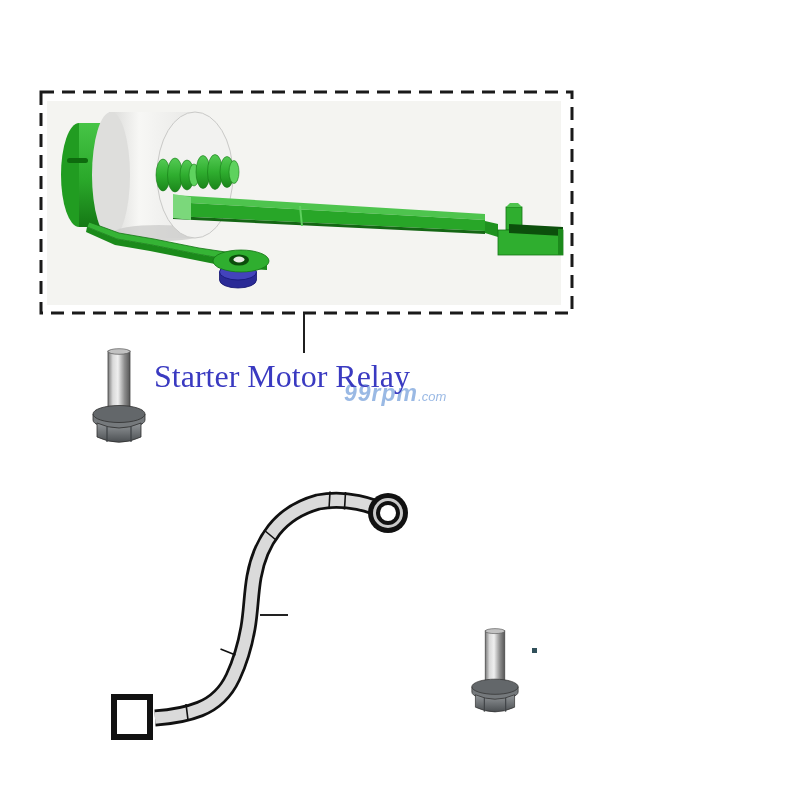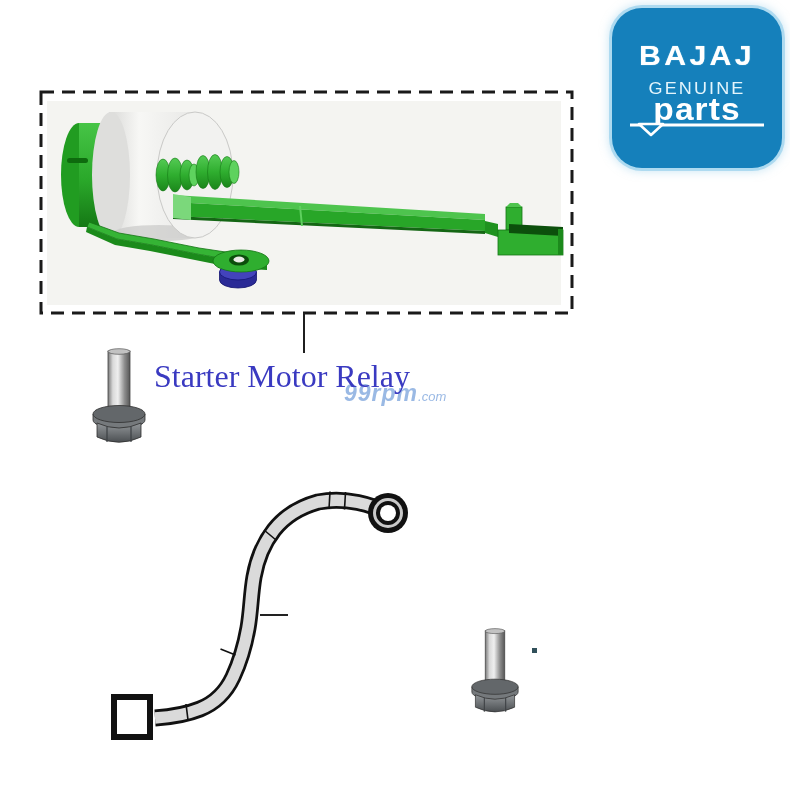--- a/index.html
+++ b/index.html
@@ -79,29 +79,20 @@
         <ellipse cx="28" cy="3.5" rx="11" ry="2.8" fill="#c2c2c2" stroke="#555" stroke-width="0.7"></ellipse>
         <path d="M2,66 L2,72 A26,8.5 0 0 0 54,72 L54,66" fill="#75797c" stroke="#2e2e2e" stroke-width="0.8"></path>
         <ellipse cx="28" cy="66" rx="26" ry="8.5" fill="#63676a" stroke="#2e2e2e" stroke-width="0.8"></ellipse>
         <path d="M6,75 L6,89 Q28,99.5 50,89 L50,75 Q28,85 6,75 Z" fill="url(#hexG)" stroke="#2e2e2e" stroke-width="0.8"></path>
         <path d="M16,78.5 L16,94" stroke="#3c4043" stroke-width="1.2"></path>
         <path d="M40,78.5 L40,94" stroke="#3c4043" stroke-width="1.2"></path>
       </symbol>
     </defs>
   </svg>
 
-  <div class="logo">
-    <div class="logo-brand">BAJAJ</div>
-    <div class="logo-genuine">GENUINE</div>
-    <div class="logo-parts">parts</div>
-    <svg class="logo-underline" width="140" height="18" viewBox="0 0 140 18">
-      <path d="M3,4 H137" stroke="#ffffff" stroke-width="3" fill="none"></path>
-      <path d="M12,3 L24,14 L36,3 Z" fill="#1580bb" stroke="#ffffff" stroke-width="2.6" stroke-linejoin="round"></path>
-    </svg>
-  </div>
 
   <svg class="relay-box" viewBox="0 0 535 225">
     <defs>
       <linearGradient id="gGreenV" x1="0" x2="0" y1="0" y2="1">
         <stop offset="0" stop-color="#54ca54"></stop>
           <stop offset="0.5" stop-color="#2fae2f"></stop>
         <stop offset="1" stop-color="#1b861b"></stop>
       </linearGradient>
       <linearGradient id="gCyl" x1="0" x2="0" y1="0" y2="1">
         <stop offset="0" stop-color="#46c446"></stop>

